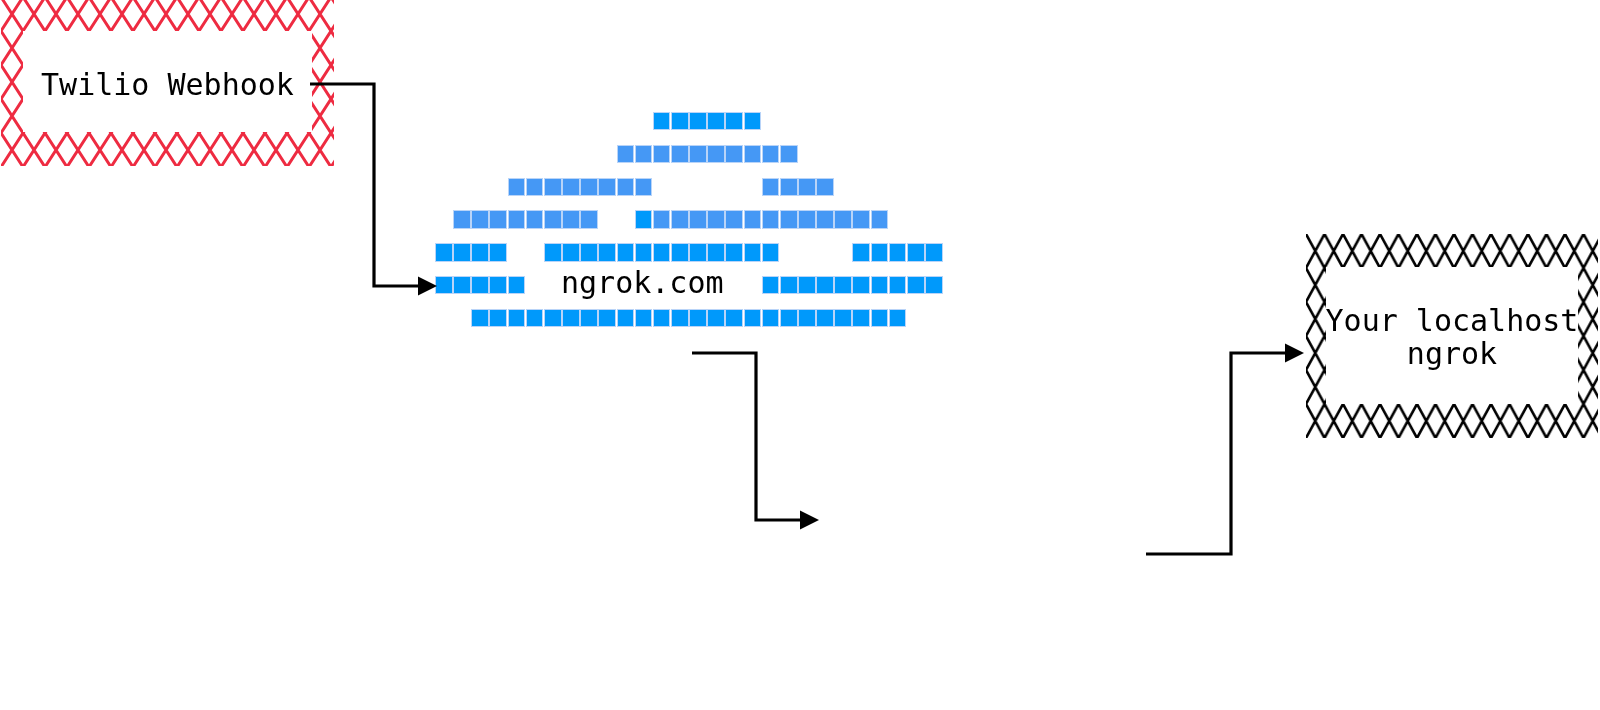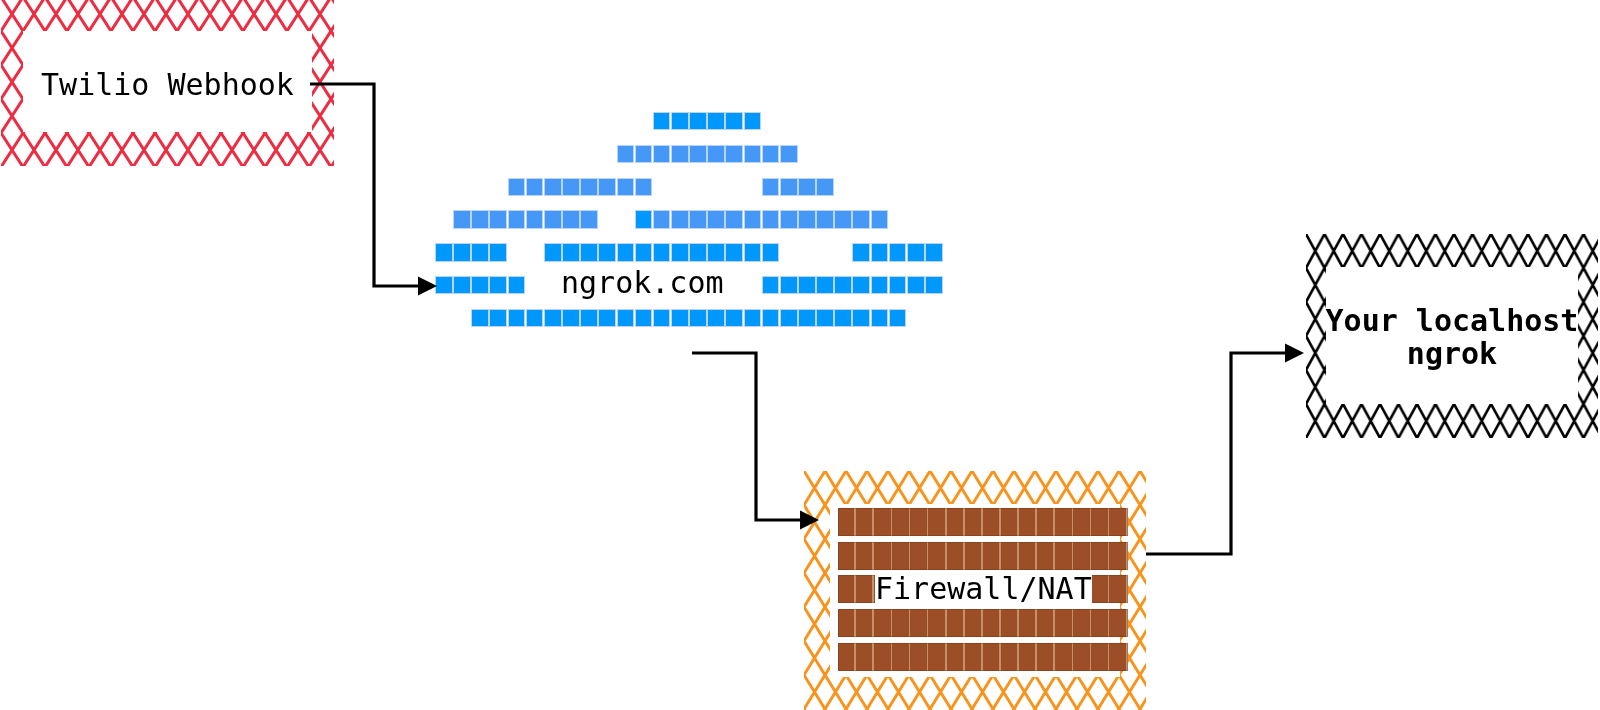--- a/index.html
+++ b/index.html
@@ -6,21 +6,21 @@
   .canvas{
     position:relative;width:1600px;height:710px;background:#fff;overflow:hidden;
     font-family:"DejaVu Sans Mono","Liberation Mono",monospace;color:#000;
   }
   .node{position:absolute;}
   .lattice{position:absolute;left:0;top:0;display:block;}
   .box-label{
     position:absolute;inset:0;display:flex;align-items:center;justify-content:center;
     font-size:30px;white-space:nowrap;line-height:33px;
   }
-  .box-label.two-line{flex-direction:column;font-weight:bold;}
+  .box-label.two-line{flex-direction:column;}
   
   .twilio{left:1px;top:-3px;width:333px;height:169px;}
   .twilio .box-label{padding-top:6px;}
   
   .localhost{left:1306px;top:234px;width:292px;height:204px;}
   .localhost .box-label{padding-top:2px;}
   
   .cloud{left:435px;top:112px;width:515px;height:218px;}
   .csq{position:absolute;width:17.7px;height:18.4px;box-sizing:border-box;
        border:1.2px solid #b9d4f8;}
@@ -180,35 +180,20 @@
       <div class="csq" style="left: 326.7px; top: 196.8px; background-color: rgb(0, 153, 251); border-color: rgb(185, 212, 248);"></div>
       <div class="csq" style="left: 344.85px; top: 196.8px; background-color: rgb(0, 153, 251); border-color: rgb(185, 212, 248);"></div>
       <div class="csq" style="left: 363px; top: 196.8px; background-color: rgb(0, 153, 251); border-color: rgb(185, 212, 248);"></div>
       <div class="csq" style="left: 381.15px; top: 196.8px; background-color: rgb(0, 153, 251); border-color: rgb(185, 212, 248);"></div>
       <div class="csq" style="left: 399.3px; top: 196.8px; background-color: rgb(0, 153, 251); border-color: rgb(185, 212, 248);"></div>
       <div class="csq" style="left: 417.45px; top: 196.8px; background-color: rgb(0, 153, 251); border-color: rgb(185, 212, 248);"></div>
       <div class="csq" style="left: 435.6px; top: 196.8px; background-color: rgb(0, 153, 251); border-color: rgb(185, 212, 248);"></div>
       <div class="csq" style="left: 453.75px; top: 196.8px; background-color: rgb(0, 153, 251); border-color: rgb(185, 212, 248);"></div>
     </div>
 
-  <div class="node firewall">
-    <svg class="lattice" width="342" height="239">
-      <rect x="0" y="0" width="342" height="239" fill="url(#hx-orange)"></rect>
-      <rect x="26" y="33" width="290" height="173" fill="#ffffff"></rect>
-    </svg>
-    <div class="bricks">
-        <div class="brow" style="top: 0px;"></div>
-        <div class="brow" style="top: 33.7px;"></div>
-        <div class="brow" style="top: 67.4px;">
-          <div class="fw-label">Firewall/NAT</div>
-        </div>
-        <div class="brow" style="top: 101.1px;"></div>
-        <div class="brow" style="top: 134.8px;"></div>
-      </div>
-  </div>
 
   <div class="node localhost">
     <svg class="lattice" width="292" height="204">
       <rect x="0" y="0" width="292" height="204" fill="url(#hx-black)"></rect>
       <rect x="20" y="33" width="252" height="137" fill="#ffffff"></rect>
     </svg>
     <div class="box-label two-line">
       <div>Your localhost</div>
       <div>ngrok</div>
     </div>

